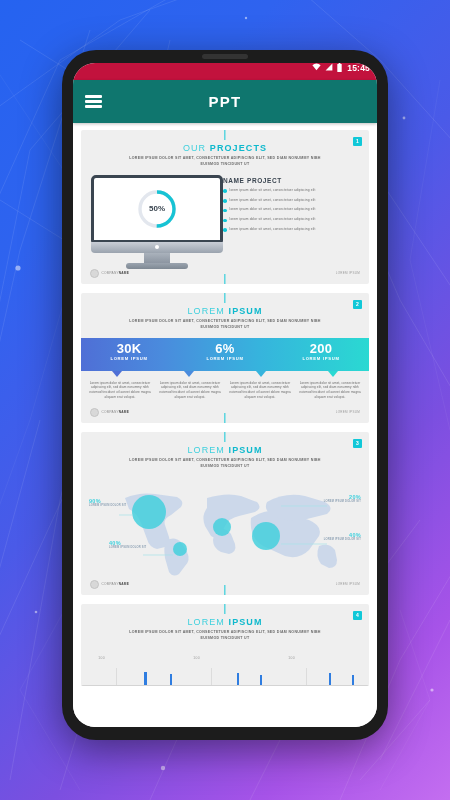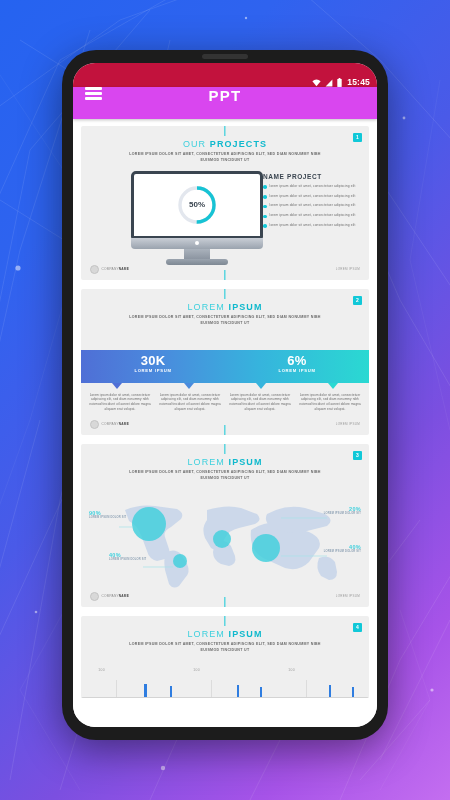--- a/index.html
+++ b/index.html
@@ -50,40 +50,40 @@
     top: 4px;
     width: 46px;
     height: 5px;
     border-radius: 3px;
     background: #333;
     z-index: 6;
   }
 
   
   #statusbar {
-    height: 24px;
+    height: 17px;
     background: #c2123d;
     display: flex;
-    align-items: flex-end;
+    align-items: flex-start;
     justify-content: flex-end;
     padding-right: 7px;
     gap: 4px;
     color: #fff;
     font-size: 8px;
     letter-spacing: .2px;
   }
   .sb-ico { display: inline-block; line-height: 0; }
   #clock { font-size: 8.5px; font-weight: 600; margin-left: 1px; }
 
   
   #appbar {
-    height: 32px;
-    background: #d946ef;
-    display: flex;
-    align-items: flex-start;
+    height: 43px;
+    background: #0f766e;
+    display: flex;
+    align-items: center;
     position: relative;
     box-shadow: 0 1px 3px rgba(0,0,0,.25);
   }
   #hamburger {
     position: absolute;
     left: 12px;
     width: 17px;
     height: 13px;
     display: flex;
     flex-direction: column;
@@ -169,21 +169,21 @@
   .logo-mark { display: flex; align-items: center; gap: 2.5px; }
   .logo-dot {
     width: 7px; height: 7px; border-radius: 50%;
     background: #d8d8d8; border: 1px solid #c4c4c4;
   }
   .logo-txt { font-size: 3.2px; color: #8d8d8d; letter-spacing: .2px; }
   .logo-txt b { color: #4a4a4a; }
   .foot-right { font-size: 3px; color: #9b9b9b; letter-spacing: .3px; }
 
   
-  #slide1 .body { display: flex; padding: 5px 10px 0 10px; gap: 0; margin-left: 40px; }
+  #slide1 .body { display: flex; padding: 5px 10px 0 10px; gap: 0; }
   .monitor-wrap { width: 132px; flex: 0 0 132px; padding-top: 2px; }
   .monitor-screen {
     border: 3px solid #3a4550;
     border-radius: 5px 5px 2px 2px;
     background: #fff;
     height: 62px;
     display: flex;
     align-items: center;
     justify-content: center;
   }
@@ -218,21 +218,21 @@
     font-size: 6.5px; font-weight: 700; color: #3a4550;
     letter-spacing: .6px; margin-bottom: 5px;
   }
   .proj-item { display: flex; align-items: flex-start; gap: 3px; margin-bottom: 5.5px; }
   .proj-bullet { width: 3.6px; height: 3.6px; border-radius: 50%; background: #11c8d8; flex: 0 0 3.6px; margin-top: .6px; }
   .proj-text { font-size: 3.2px; color: #6b6b6b; letter-spacing: .15px; line-height: 1.2; }
 
   
   .stat-band {
     display: flex;
-    margin-top: 23px;
+    margin-top: 7px;
     background: linear-gradient(90deg, #4f6fd6 0%, #4a8bdd 28%, #36b4dd 62%, #2ad9d2 100%);
     height: 33px;
   }
   .stat-cell { flex: 1; text-align: center; color: #fff; padding-top: 4px; box-sizing: border-box; }
   .stat-num { font-size: 13px; font-weight: 700; letter-spacing: .3px; line-height: 1.05; }
   .stat-lbl { font-size: 4.2px; font-weight: 700; letter-spacing: .7px; margin-top: 1px; }
   .arrow-row { display: flex; }
   .arrow-cell { flex: 1; display: flex; justify-content: center; }
   .arrow {
     width: 0; height: 0;
@@ -420,20 +420,24 @@
 
         <div class="stat-band">
           <div class="stat-cell">
             <div class="stat-num">30K</div>
             <div class="stat-lbl">LOREM IPSUM</div>
           </div>
           <div class="stat-cell">
             <div class="stat-num">6%</div>
             <div class="stat-lbl">LOREM IPSUM</div>
           </div>
+          <div class="stat-cell">
+            <div class="stat-num">200</div>
+            <div class="stat-lbl">LOREM IPSUM</div>
+          </div>
         </div>
 
         <div class="arrow-row">
           <div class="arrow-cell">
               <div class="arrow" style="border-top-color:#4f6fd6"></div>
             </div>
           <div class="arrow-cell">
               <div class="arrow" style="border-top-color:#4a8bdd"></div>
             </div>
           <div class="arrow-cell">

